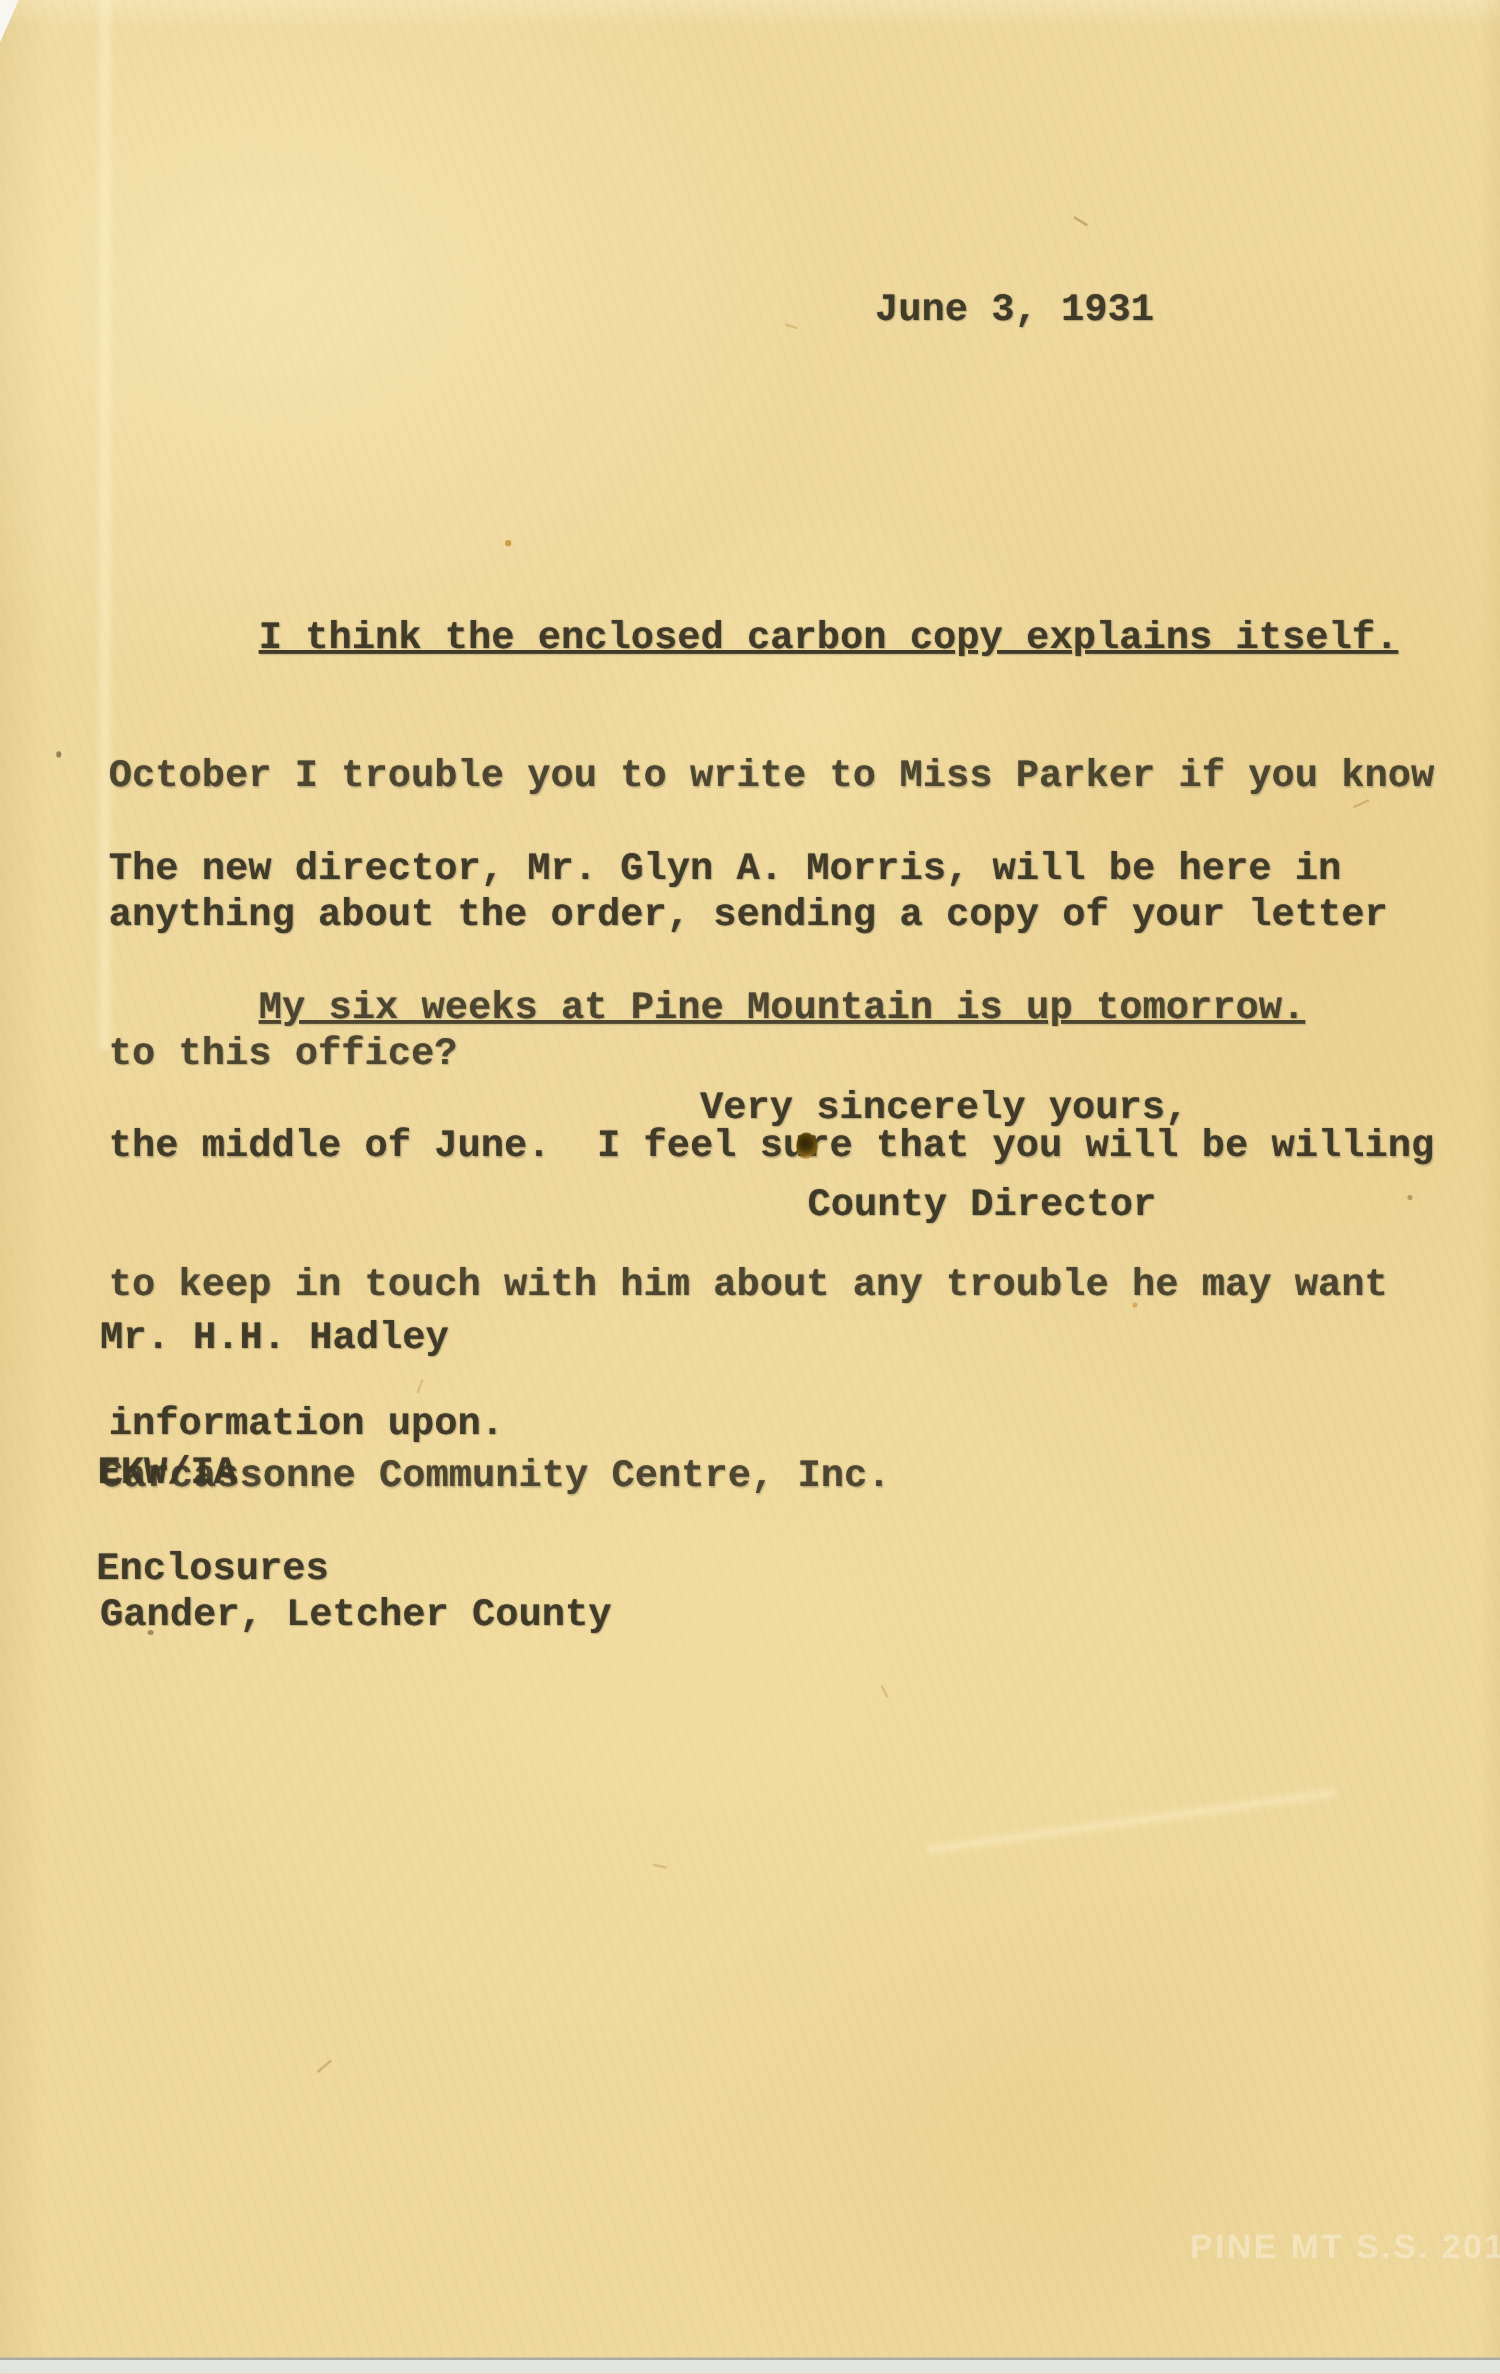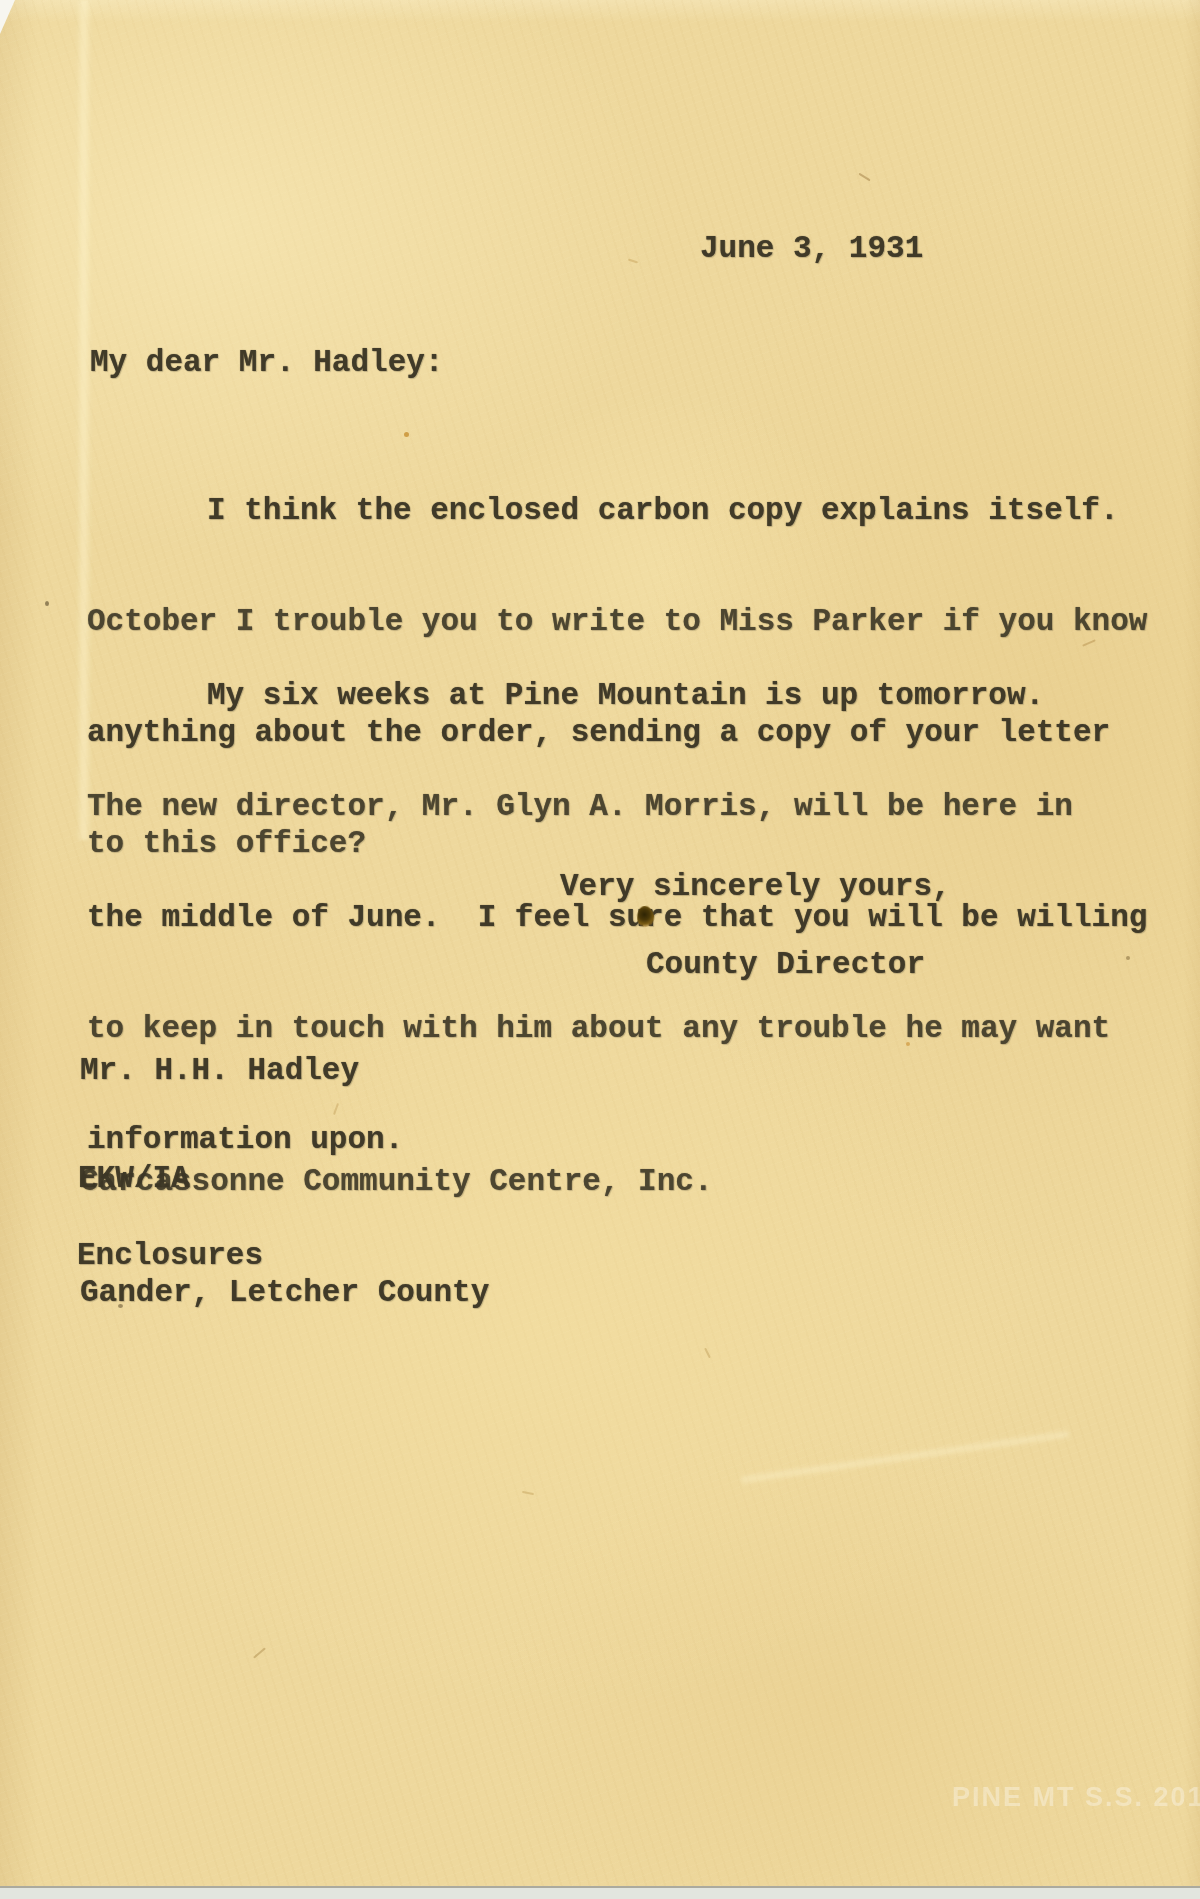--- a/index.html
+++ b/index.html
@@ -33,21 +33,21 @@
     font-size: 31px;
     line-height: 37px;
     color: rgba(60, 54, 38, 0.90);
     text-shadow: 0 0 1px rgba(60,54,38,0.70), 1px 1px 1px rgba(60,54,38,0.22);
     filter: blur(0.35px);
     white-space: pre;
     letter-spacing: 0;
   }
   .para .line { height: 37px; }
   .para .line:nth-child(2n) { opacity: 0.93; }
-  .para .line.indent { padding-left: 120px; }
+  .para .line.indent { padding-left: 120px; text-decoration: underline; }
   .date-line      { left: 700px; top: 230px; }
   .salutation     { left: 90px;  top: 344px; }
   .para-1         { left: 87px;  top: 418px; }
   .para-2         { left: 87px;  top: 603px; }
   .closing        { left: 516px; top: 868px; margin-left: 44px; }
   .sig-title      { left: 646px; top: 946px; }
   .recipient      { left: 80px;  top: 978px; }
   .reference      { left: 78px;  top: 1160px; }
   .enclosures     { left: 77px;  top: 1237px; }
   .ink-blot {
@@ -111,32 +111,31 @@
 <body>
 
 <div class="paper">
 
   <div class="scan-corner"></div>
   <div class="crease-vertical"></div>
   <div class="crease-diagonal"></div>
 
   <div class="typed date-line">June 3, 1931</div>
 
-  <div class="typed salutation">My dear Mr. Hadley:</div>
 
   <div class="typed para para-1">
     <div class="line indent">I think the enclosed carbon copy explains itself.</div>
     <div class="line">October I trouble you to write to Miss Parker if you know</div>
     <div class="line">anything about the order, sending a copy of your letter</div>
     <div class="line">to this office?</div>
   </div>
 
   <div class="typed para para-2">
+    <div class="line">The new director, Mr. Glyn A. Morris, will be here in</div>
     <div class="line indent">My six weeks at Pine Mountain is up tomorrow.</div>
-    <div class="line">The new director, Mr. Glyn A. Morris, will be here in</div>
     <div class="line">the middle of June.  I feel sure that you will be willing</div>
     <div class="line">to keep in touch with him about any trouble he may want</div>
     <div class="line">information upon.</div>
   </div>
 
   <div class="typed closing">Very sincerely yours,</div>
 
   <div class="ink-blot"></div>
 
   <div class="typed sig-title">County Director</div>

